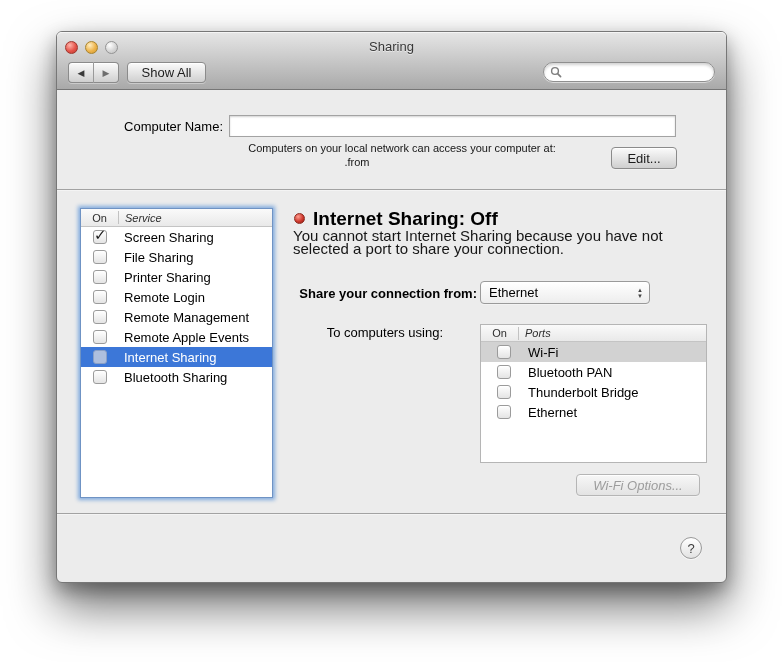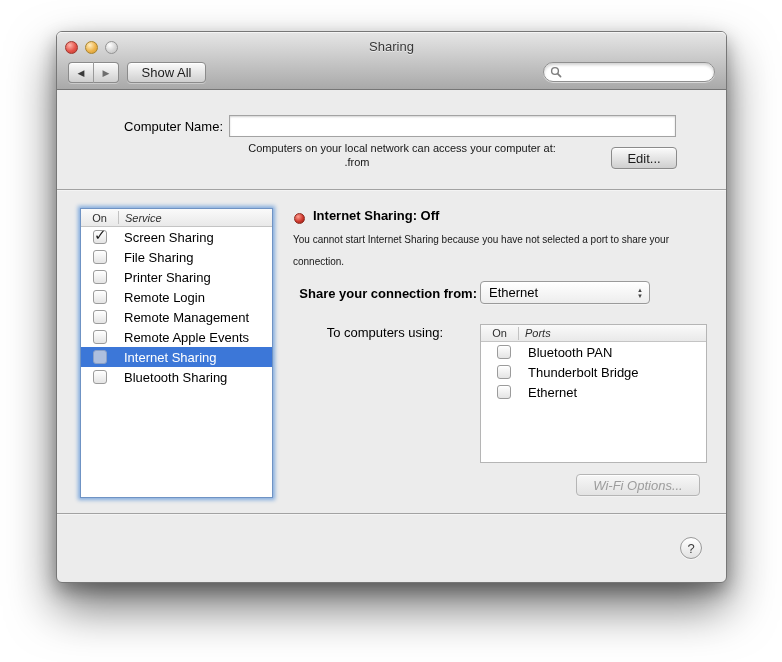--- a/index.html
+++ b/index.html
@@ -101,22 +101,22 @@
     position:absolute; left:0px; top:-5px; font-size:15px; font-weight:bold; color:#1b1b1b;
     font-family:"DejaVu Sans", sans-serif;
   }
 
   
   .status-dot {
     position:absolute; left:237px; top:181px; width:11px; height:11px; border-radius:50%;
     background:radial-gradient(circle at 35% 30%, #ff9d90, var(--status-off-red, #cf3a2f) 55%, #8e150b);
     border:1px solid #8c2b20;
   }
-  .status-title { position:absolute; left:256px; top:176px; font-size:13px; font-weight:bold; color:#000; }
-  .detail-desc { position:absolute; left:236px; top:197px; width:424px; font-size:10px; line-height:22px; color:#161616; }
+  .status-title { position:absolute; left:256px; top:176px; font-size:19px; font-weight:bold; color:#000; }
+  .detail-desc { position:absolute; left:236px; top:197px; width:424px; font-size:15px; line-height:13px; color:#161616; }
 
   .share-label { position:absolute; left:180px; top:254px; width:240px; text-align:right; font-size:13px; color:#000;font-weight:bold; }
   .popup {
     position:absolute; left:423px; top:249px; width:170px; height:23px;
     background:linear-gradient(#ffffff,#ededed);
     border:1px solid #9a9a9a; border-radius:4px;
     box-shadow: inset 0 1px 0 #fff, 0 1px 0 rgba(255,255,255,0.4);
     display:flex; align-items:center; font-size:13px; color:#000;
   }
   .popup-value { flex:1; padding-left:8px; }
@@ -235,20 +235,24 @@
   </div>
 
   <div class="to-label">To computers using:</div>
   <div class="ports-table listbox">
     <div class="list-header">
       <span class="col-on">On</span>
       <span class="col-div"></span>
       <span class="col-main">Ports</span>
     </div>
     <div>
+        <div class="list-row selected-inactive">
+          <span class="checkbox"></span>
+          <span class="row-label">Wi-Fi</span>
+        </div>
         <div class="list-row">
           <span class="checkbox"></span>
           <span class="row-label">Bluetooth PAN</span>
         </div>
         <div class="list-row">
           <span class="checkbox"></span>
           <span class="row-label">Thunderbolt Bridge</span>
         </div>
         <div class="list-row">
           <span class="checkbox"></span>

